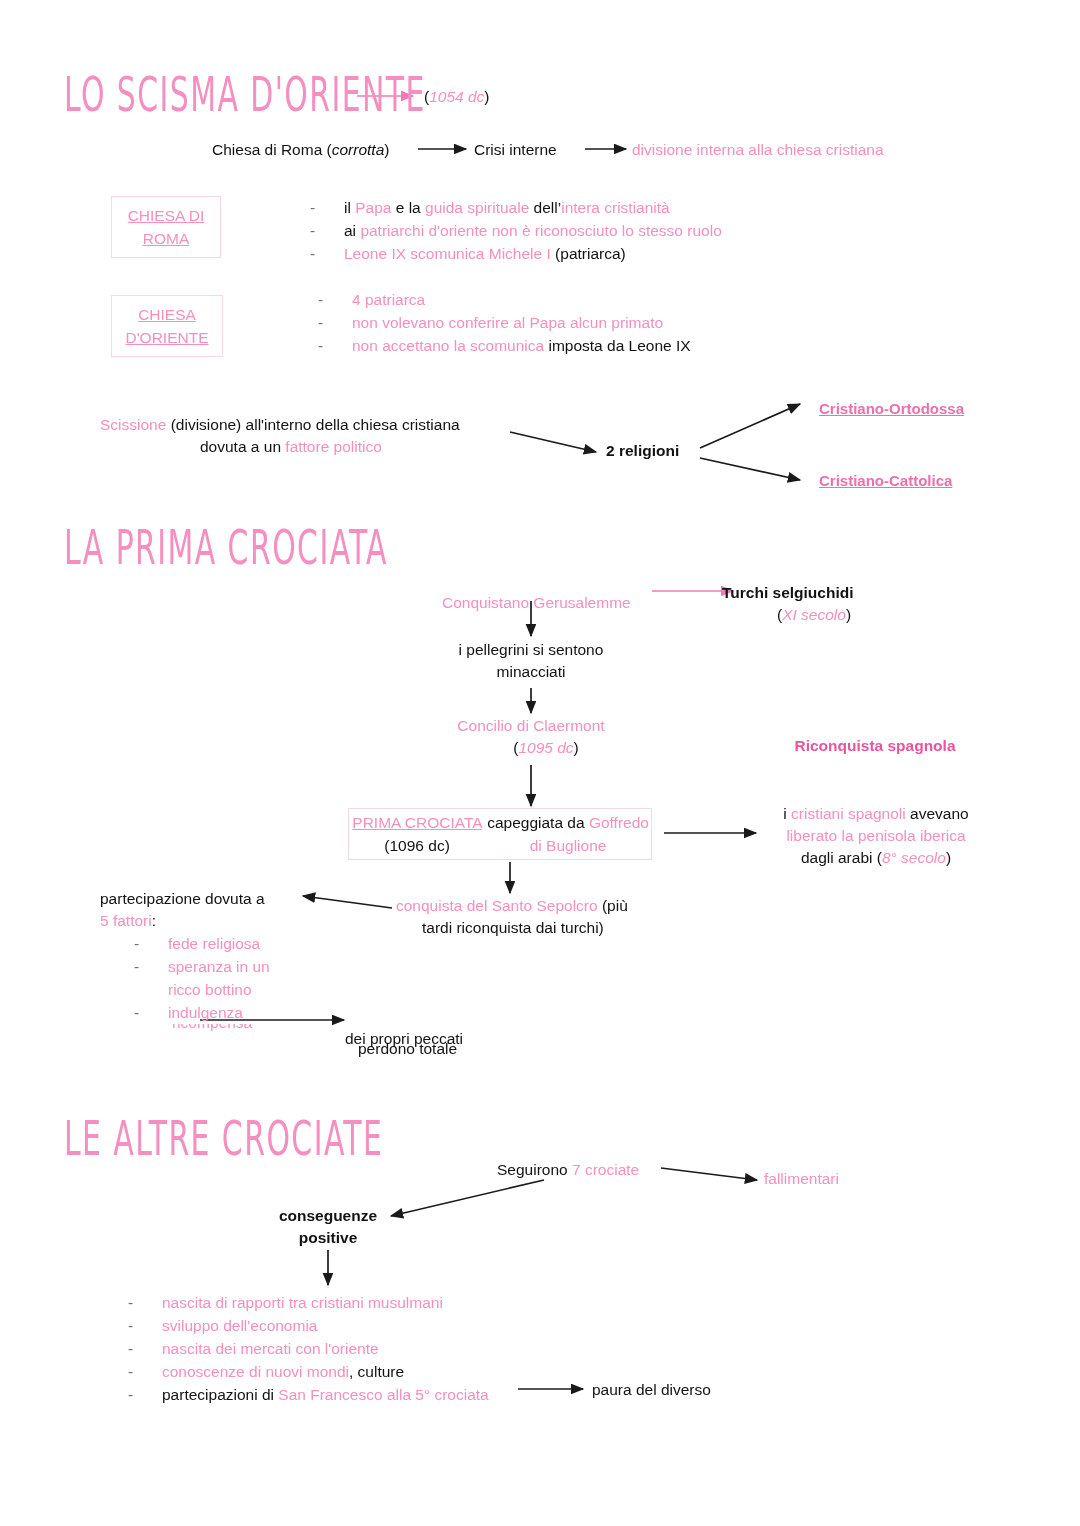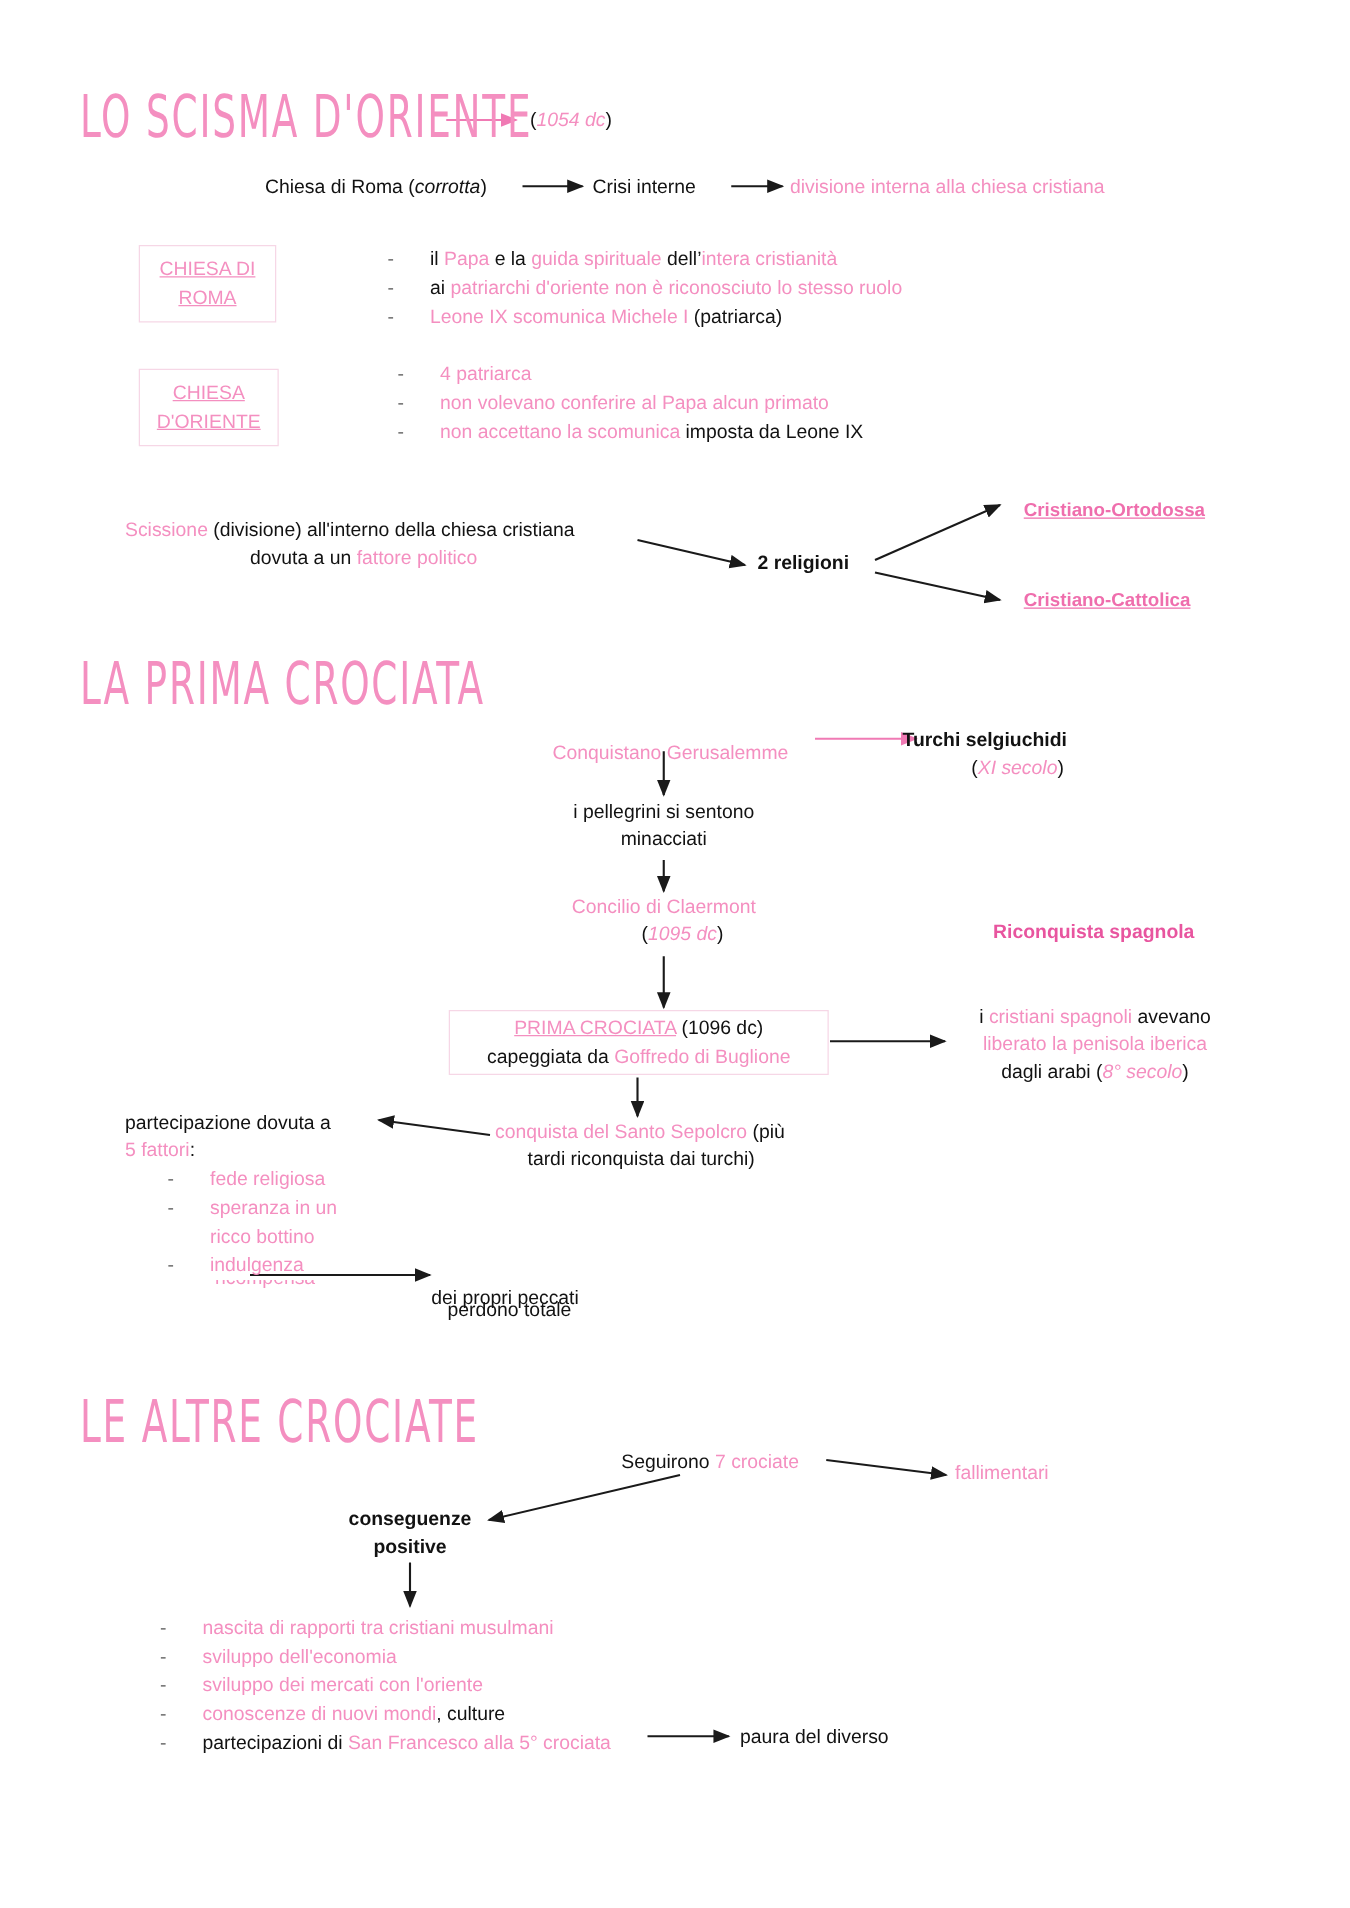--- a/index.html
+++ b/index.html
@@ -216,21 +216,21 @@
   </div>
 
   <div class="abs txt black center" style="left:381px; top:639px; width:300px;">i pellegrini si sentono</div>
   <div class="abs txt black center" style="left:381px; top:661px; width:300px;">minacciati</div>
 
   <div class="abs txt pink center" style="left:381px; top:715px; width:300px;">Concilio di Claermont</div>
   <div class="abs txt center" style="left:396px; top:737px; width:300px;">
     <span class="black">(</span><span class="pink i">1095 dc</span><span class="black">)</span>
   </div>
 
-  <div class="abs box" style="left:359px; top:808px; width:304px; height:52px; flex-direction:column; justify-content:center;">
+  <div class="abs box" style="left:348px; top:808px; width:304px; height:52px; justify-content:center;">
     <div class="txt" style="line-height:23px;">
       <span class="pink u">PRIMA CROCIATA</span><span class="black"> (1096 dc)</span>
     </div>
     <div class="txt" style="line-height:23px;">
       <span class="black">capeggiata da </span><span class="pink">Goffredo di Buglione</span>
     </div>
   </div>
 
   <div class="abs txt magenta b center" style="left:740px; top:735px; width:270px;">Riconquista spagnola</div>
 
@@ -293,21 +293,21 @@
       <div class="bullet-row">
         <span class="bullet-dash">-</span>
         <span><span class="pink">nascita di rapporti tra cristiani musulmani</span></span>
       </div>
       <div class="bullet-row">
         <span class="bullet-dash">-</span>
         <span><span class="pink">sviluppo dell'economia</span></span>
       </div>
       <div class="bullet-row">
         <span class="bullet-dash">-</span>
-        <span><span class="pink">sviluppo dei mercati con l'oriente</span></span>
+        <span><span class="pink">nascita dei mercati con l'oriente</span></span>
       </div>
       <div class="bullet-row">
         <span class="bullet-dash">-</span>
         <span><span class="pink">conoscenze di nuovi mondi</span><span class="black">, culture</span></span>
       </div>
       <div class="bullet-row">
         <span class="bullet-dash">-</span>
         <span><span class="black">partecipazioni di </span><span class="pink">San Francesco alla 5° crociata</span></span>
       </div>
     </div>

